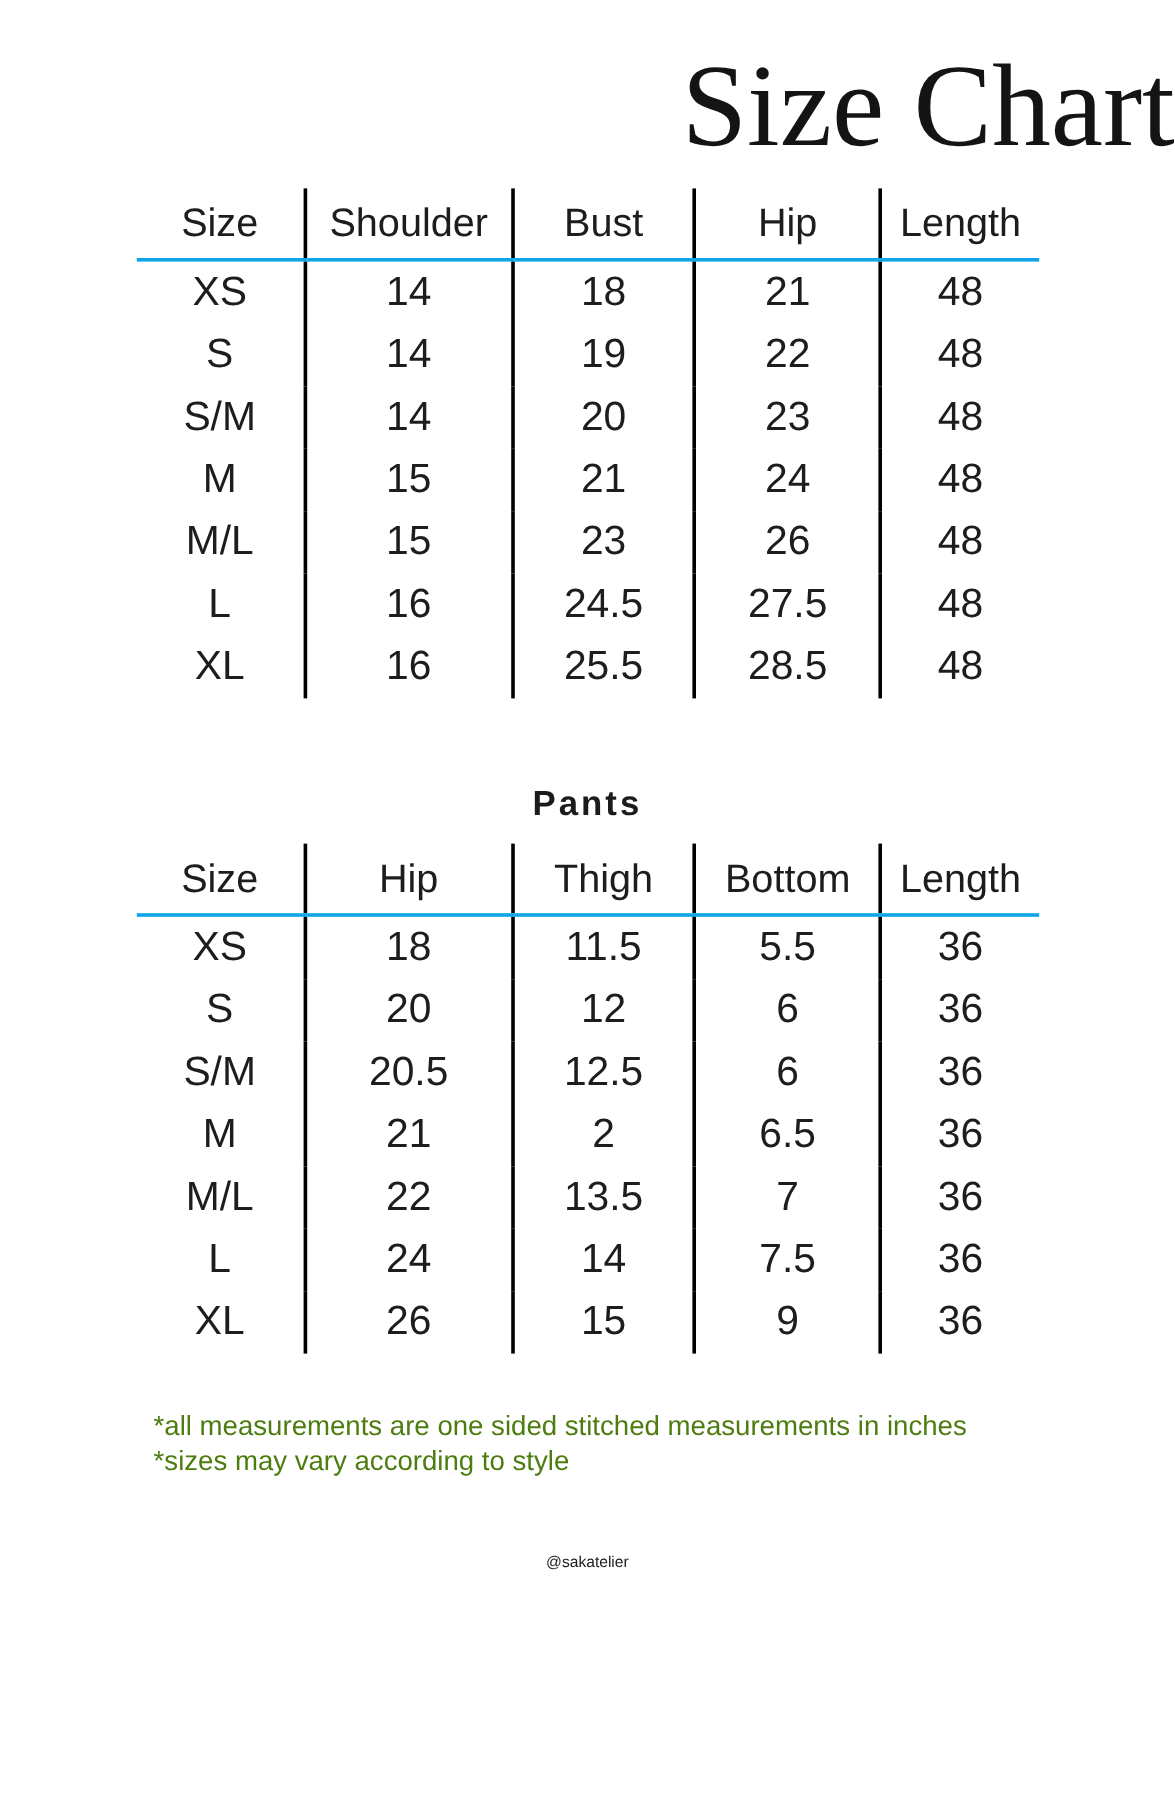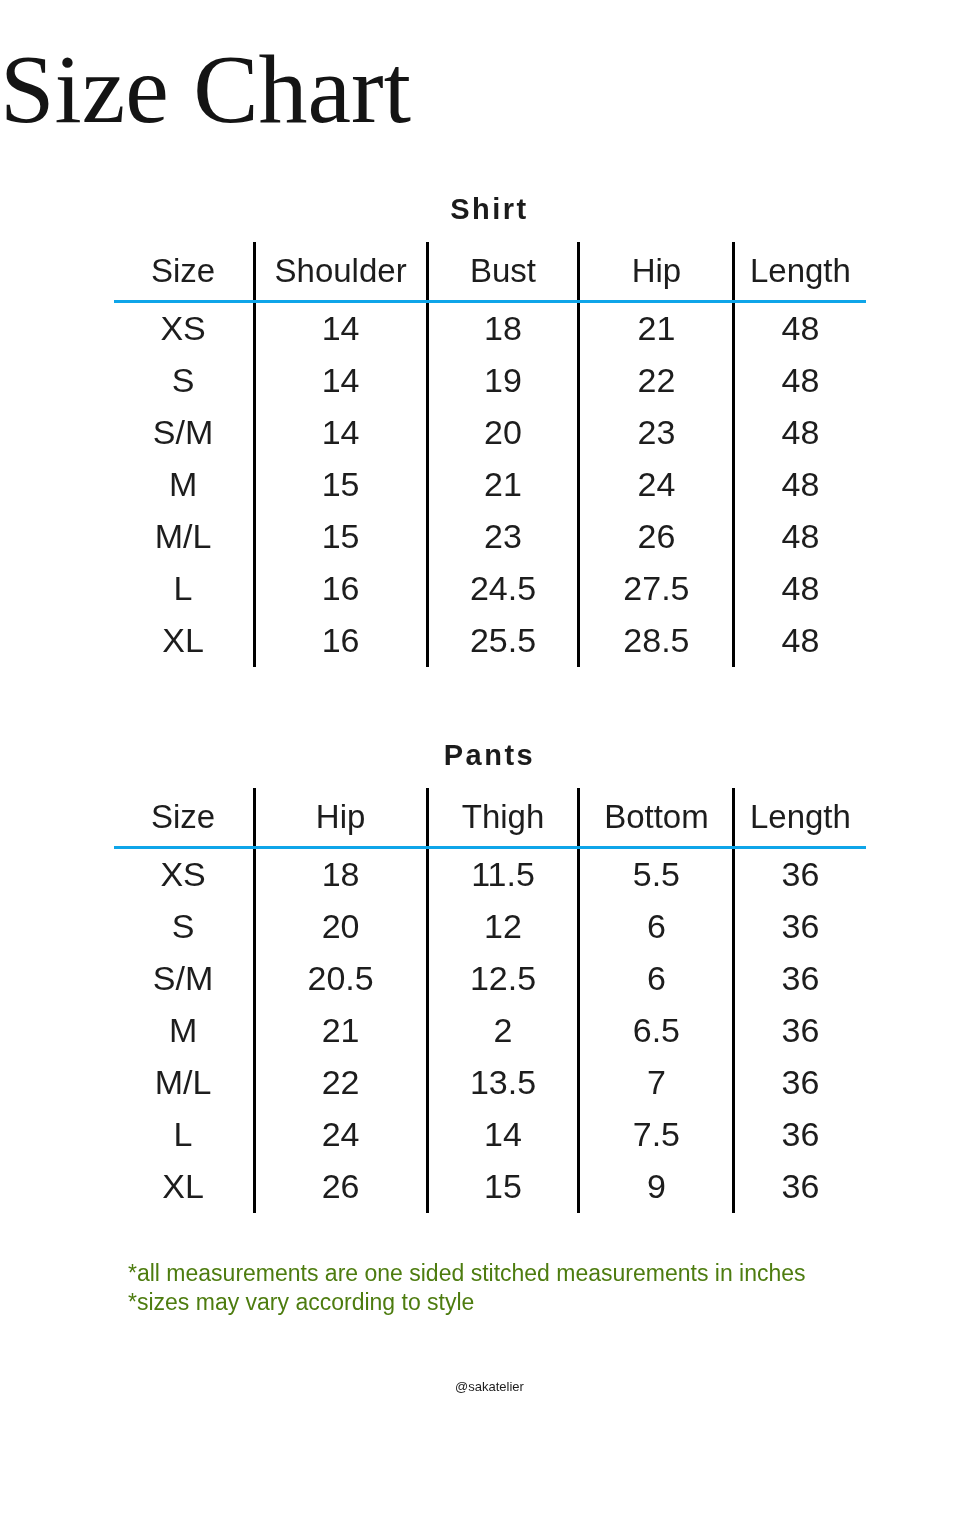--- a/index.html
+++ b/index.html
@@ -13,21 +13,21 @@
     height: 1514px;
     margin: 0 auto;
     background: #ffffff;
     color: #1d1d1d;
     font-family: "Liberation Sans", sans-serif;
     overflow: hidden;
   }
   .title {
     margin: 0;
     padding-top: 38px;
-    text-align: left;
+    text-align: right;
     font-family: "Liberation Serif", serif;
     font-weight: 400;
     font-size: 98px;
     line-height: 1.05;
     color: #141414;
   }
   .section-heading {
     margin: 0;
     text-align: center;
     font-size: 29px;
@@ -86,21 +86,20 @@
   }
 </style>
 </head>
 <body>
 
 <div class="page">
 
   <h1 class="title">Size Chart</h1>
 
   <section>
-    <h2 class="section-heading shirt">Shirt</h2>
     <table class="size-table">
       <colgroup>
         <col class="c-size">
           <col class="c-2">
           <col class="c-3">
           <col class="c-4">
           <col class="c-length">
       </colgroup>
       <thead>
         <tr>

